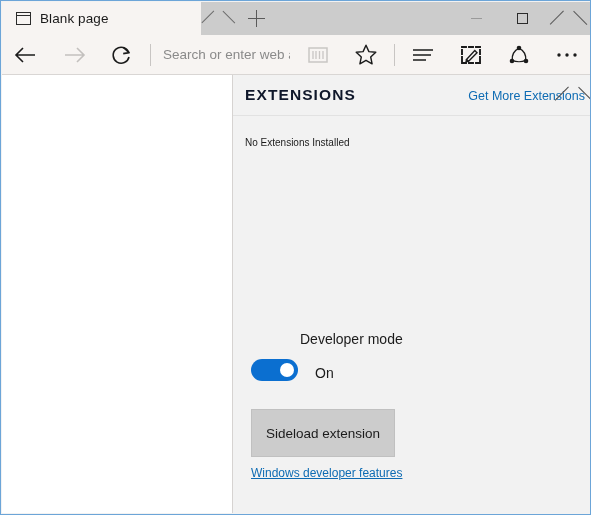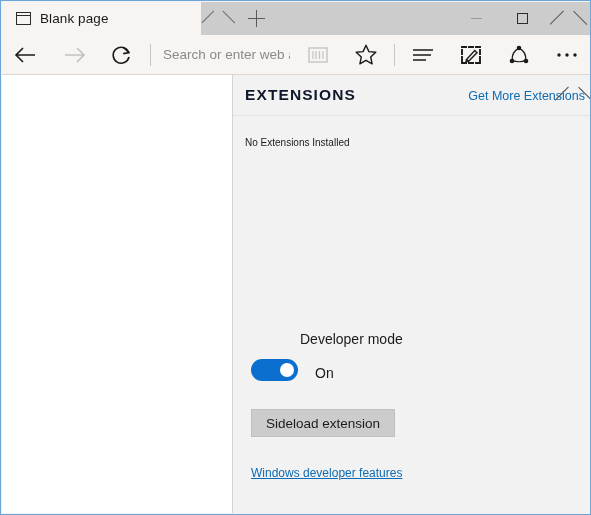--- a/index.html
+++ b/index.html
@@ -344,21 +344,21 @@
     margin-left: 17px;
     font-size: 14px;
     color: #1b1b1b;
   }
 
   .sideload-btn {
     position: absolute;
     left: 18px;
     top: 334px;
     width: 144px;
-    height: 28px;
+    height: 48px;
     background: #cccccc;
     border: 1px solid #c0c0c0;
     font-family: "Liberation Sans", sans-serif;
     font-size: 13.5px;
     color: #1b1b1b;
     cursor: default;
     padding: 0;
   }
 
   .devfeatures-link {

